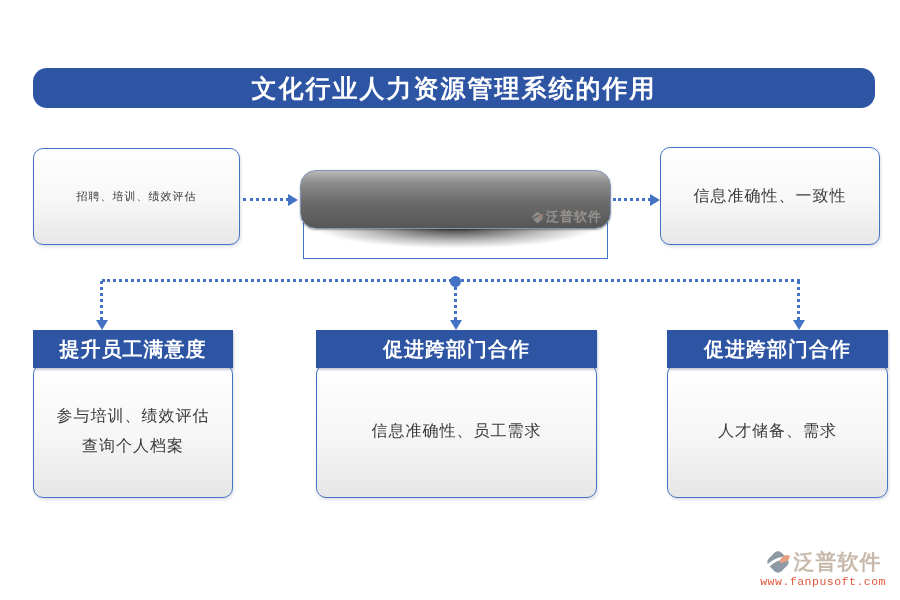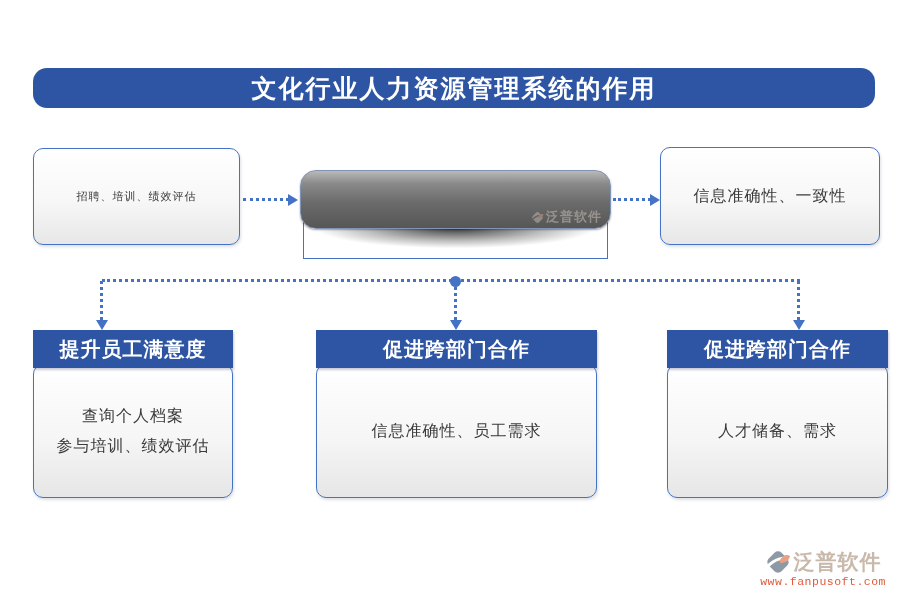--- a/index.html
+++ b/index.html
@@ -125,22 +125,22 @@
   <div class="dotline-v" style="left:100px;top:281px;height:39px;"></div>
   <div class="dotline-v" style="left:454px;top:281px;height:39px;"></div>
   <div class="dotline-v" style="left:797px;top:281px;height:39px;"></div>
   <div class="arr-down" style="left:96px;top:320px;"></div>
   <div class="arr-down" style="left:450px;top:320px;"></div>
   <div class="arr-down" style="left:793px;top:320px;"></div>
 
   <div class="card card1">
     <div class="card-header">提升员工满意度</div>
     <div class="card-body">
+      <span>参与培训、绩效评估</span>
       <span>查询个人档案</span>
-      <span>参与培训、绩效评估</span>
     </div>
   </div>
 
   <div class="card card2">
     <div class="card-header">促进跨部门合作</div>
     <div class="card-body">
       <span>信息准确性、员工需求</span>
     </div>
   </div>
 

